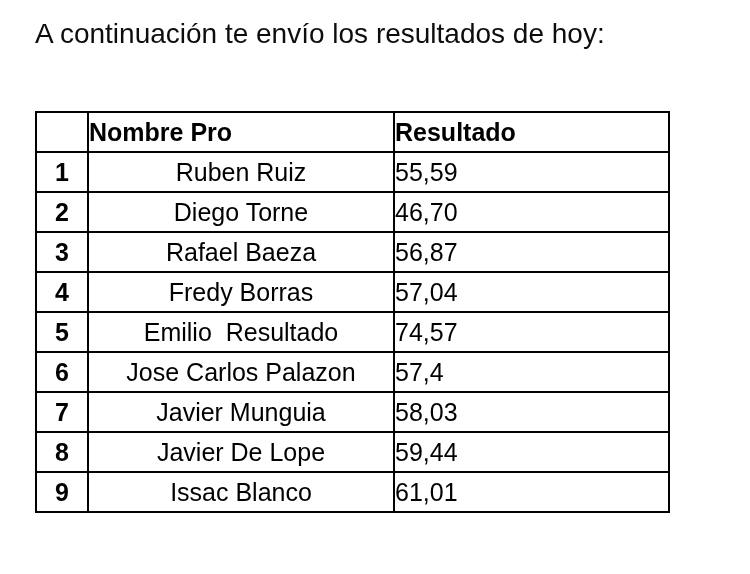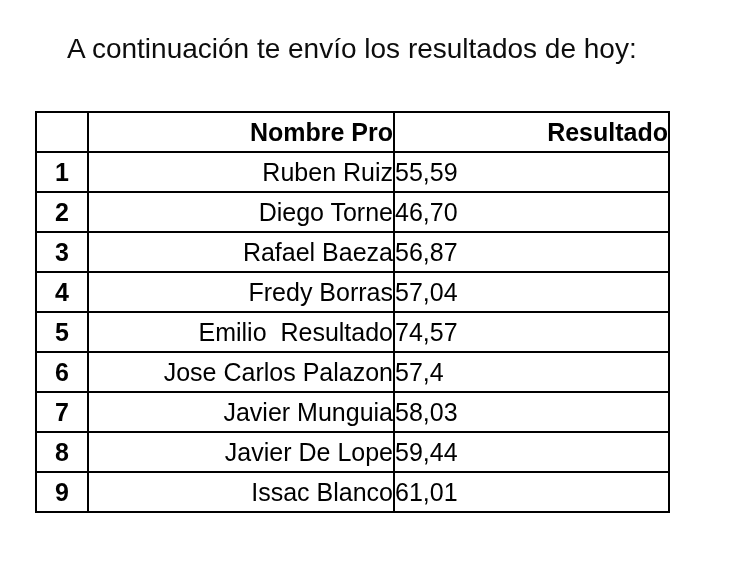--- a/index.html
+++ b/index.html
@@ -11,26 +11,25 @@
     height: 574px;
     background: #ffffff;
     position: relative;
     overflow: hidden;
     font-family: "Liberation Sans", sans-serif;
     color: #000000;
   }
   .intro {
     position: absolute;
     left: 35px;
-    top: 33px;
+    top: 18px;
     font-size: 28px;
     line-height: 1.15;
     color: #0d0d0d;
     white-space: nowrap;
-    margin-left: 32px;
   }
   table.results {
     position: absolute;
     left: 35px;
     top: 111px;
     width: 633px;
     border-collapse: collapse;
     table-layout: fixed;
   }
   table.results th,
@@ -38,31 +37,31 @@
     border: 2px solid #000000;
     height: 38px;
     padding: 0;
     vertical-align: middle;
     font-size: 25px;
     line-height: 1;
     overflow: hidden;
   }
   table.results th {
     font-weight: bold;
-    text-align: right;
+    text-align: left;
   }
   col.c-rank   { width: 52px; }
   col.c-name   { width: 306px; }
   col.c-result { width: 275px; }
   td.rank {
     font-weight: bold;
     text-align: center;
   }
   td.name {
-    text-align: right;
+    text-align: center;
     padding-left: 10px;
     white-space: pre-wrap;
   }
   td.result {
     text-align: left;
   }
 </style>
 </head>
 <body>
 

